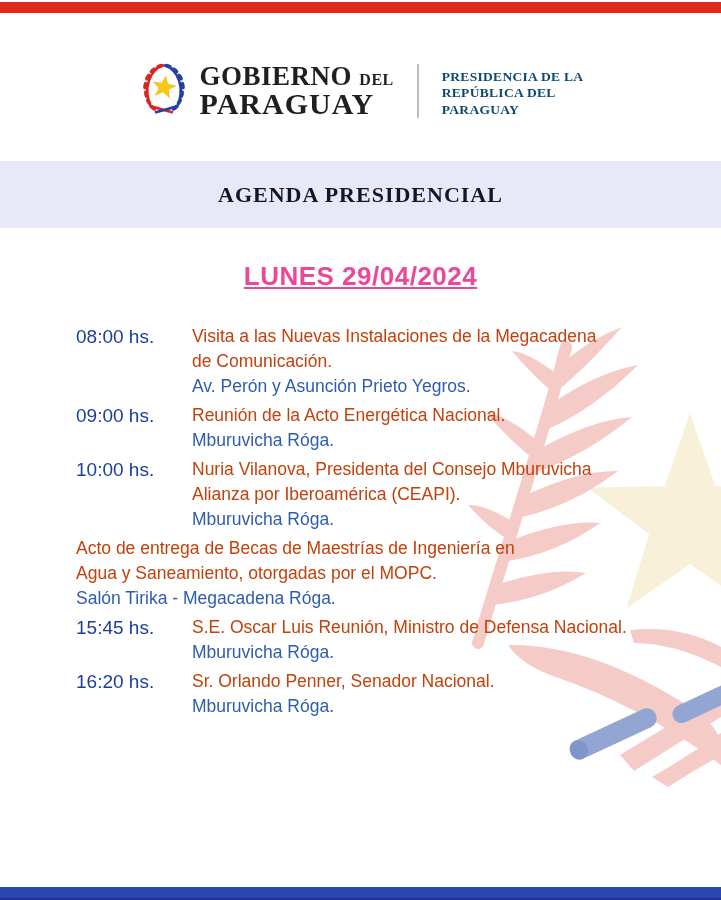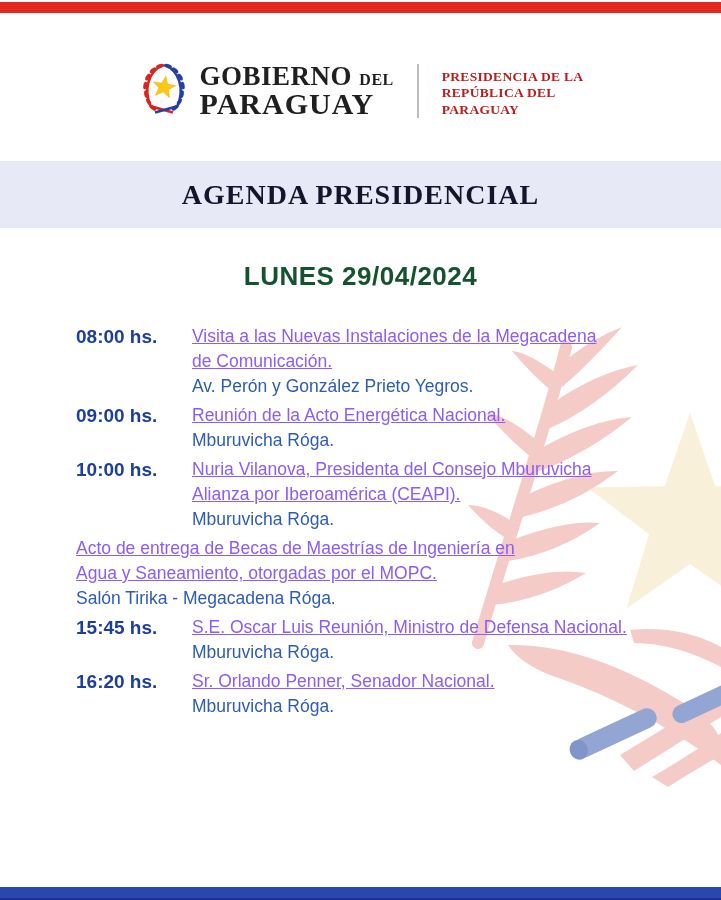--- a/index.html
+++ b/index.html
@@ -14,35 +14,35 @@
   .bottom-bar { position:absolute; bottom:0; left:0; width:100%; height:13px; background:#2a47ae; border-bottom:2px solid #1d339b; }
 
   
   .brand { position:absolute; top:60px; left:0; width:100%; display:flex; justify-content:center; align-items:flex-end; gap:10px; z-index:2; }
   .brand .crest { width:52px; height:58px; flex:none; }
   .wordmark { font-family:"Liberation Serif", serif; font-weight:bold; color:#1f1f1f; line-height:0.95; white-space:nowrap; }
   .wordmark .l1 { font-size:27px; letter-spacing:0.5px; }
   .wordmark .l1 .del { font-size:16px; letter-spacing:0.5px; }
   .wordmark .l2 { font-size:30px; letter-spacing:1px; }
   .brand .divider { width:2px; height:54px; background:#b9bdc4; margin:0 13px; flex:none; }
-  .presidency { font-family:"Liberation Serif", serif; font-weight:bold; color:#b91c1c; font-size:13.5px; line-height:1.22; letter-spacing:0.3px; white-space:pre-line; }
+  .presidency { font-family:"Liberation Serif", serif; font-weight:bold; color:#0c4a6e; font-size:13.5px; line-height:1.22; letter-spacing:0.3px; white-space:pre-line; }
 
   
   .title-band { position:absolute; top:161px; left:0; width:100%; height:67px; background:#e7e9f6; display:flex; align-items:center; justify-content:center; z-index:2; }
-  .title-band h1 { font-family:"Liberation Serif", serif; font-weight:bold; font-size:28px; letter-spacing:1px; color:#15142b; }
+  .title-band h1 { font-family:"Liberation Serif", serif; font-weight:bold; font-size:22px; letter-spacing:1px; color:#15142b; }
 
   
-  .date-heading { position:absolute; top:261px; left:0; width:100%; text-align:center; font-size:26px; font-weight:bold; letter-spacing:0.5px; color:#14532d; z-index:2; }
+  .date-heading { position:absolute; top:261px; left:0; width:100%; text-align:center; font-size:26px; font-weight:bold; letter-spacing:0.5px; color:#ec4899; z-index:2;text-decoration:underline; }
 
   
   .schedule { position:absolute; top:324px; left:76px; width:645px; z-index:2; }
   .row { display:flex; align-items:flex-start; margin-bottom:4px; }
-  .event-time { flex:none; width:116px; font-size:19px; font-weight:bold; color:#1c3e9c; line-height:25px; }
+  .event-time { flex:none; width:116px; font-size:19px; font-weight:normal; color:#1c3e9c; line-height:25px; }
   .event-body { flex:1; font-size:17.5px; line-height:25px; }
-  .event-description { color:#8b5cf6; white-space:pre-line;text-decoration:underline; }
+  .event-description { color:#c2410c; white-space:pre-line; }
   .event-location { color:#2f5cb0; white-space:pre-line; }
 
   
   .watermark { position:absolute; left:390px; top:325px; width:331px; height:470px; z-index:1; pointer-events:none; }
 </style>
 </head>
 <body>
 
 <div class="page">
 
@@ -130,21 +130,21 @@
 
   <div class="date-heading">LUNES 29/04/2024</div>
 
   <div class="schedule">
 
     <div class="row">
       <div class="event-time">08:00 hs.</div>
       <div class="event-body">
         <div class="event-description">Visita a las Nuevas Instalaciones de la Megacadena
 de Comunicación.</div>
-        <div class="event-location">Av. Perón y González Prieto Yegros.</div>
+        <div class="event-location">Av. Perón y Asunción Prieto Yegros.</div>
       </div>
     </div>
 
     <div class="row">
       <div class="event-time">09:00 hs.</div>
       <div class="event-body">
         <div class="event-description">Reunión de la Acto Energética Nacional.</div>
         <div class="event-location">Mburuvicha Róga.</div>
       </div>
     </div>

